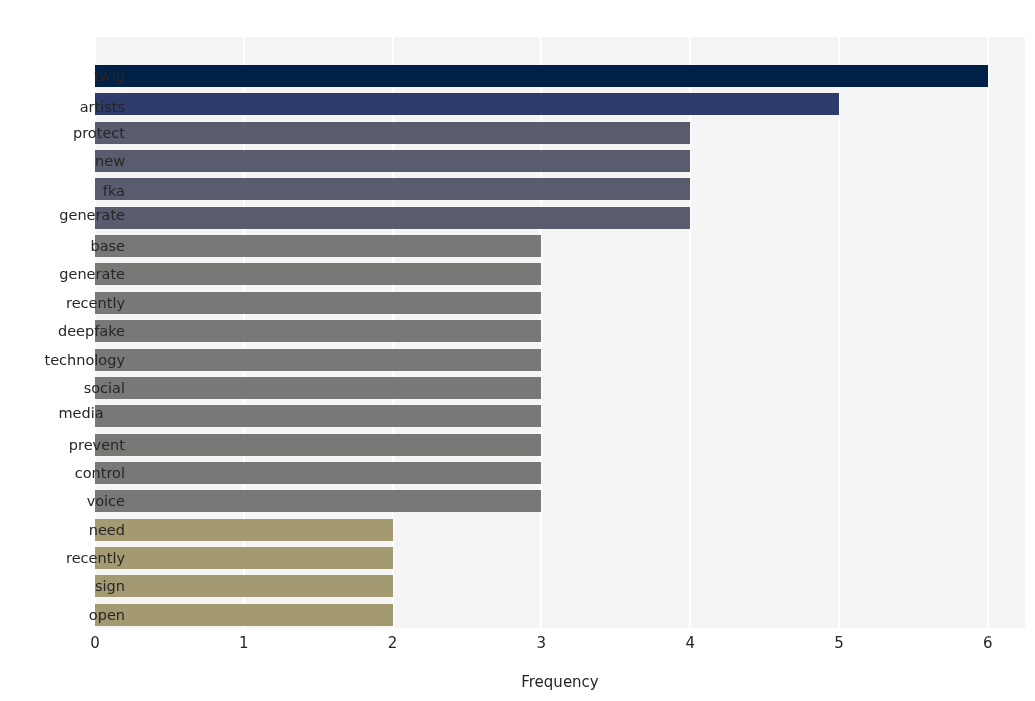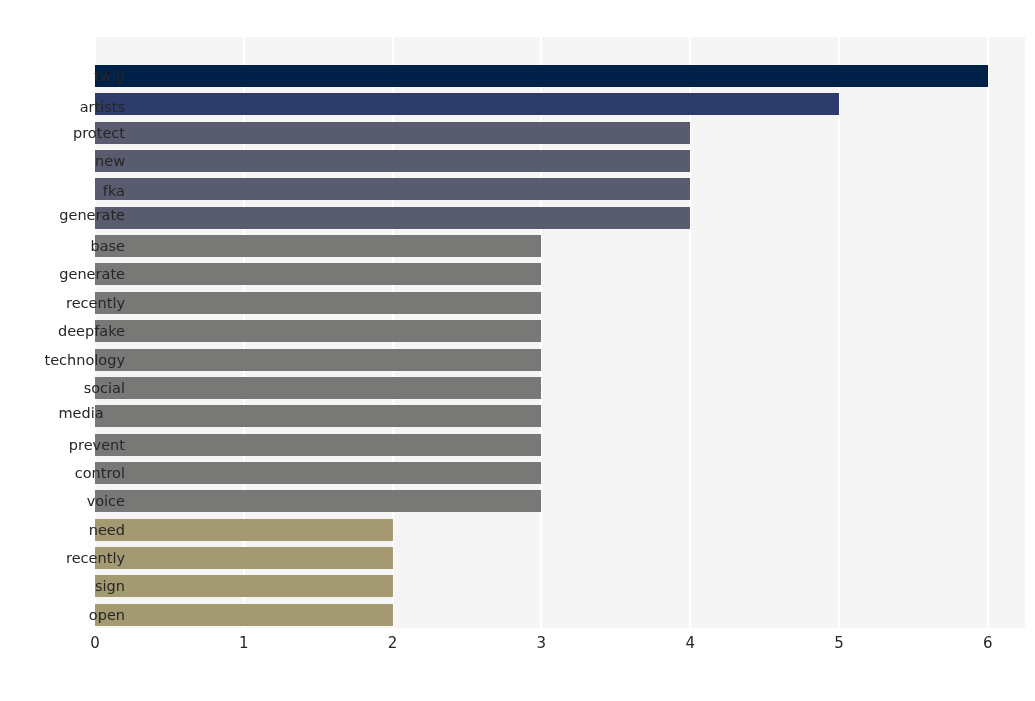--- a/index.html
+++ b/index.html
@@ -171,14 +171,15 @@
   <div class="xlabels">
       <div class="xtick" style="left: 95px;">0</div>
       <div class="xtick" style="left: 243.8px;">1</div>
       <div class="xtick" style="left: 392.6px;">2</div>
       <div class="xtick" style="left: 541.4px;">3</div>
       <div class="xtick" style="left: 690.2px;">4</div>
       <div class="xtick" style="left: 839px;">5</div>
       <div class="xtick" style="left: 987.8px;">6</div>
     </div>
 
+  <div class="xaxis-title">Frequency</div>
 
 </div>
 
 </body></html>

